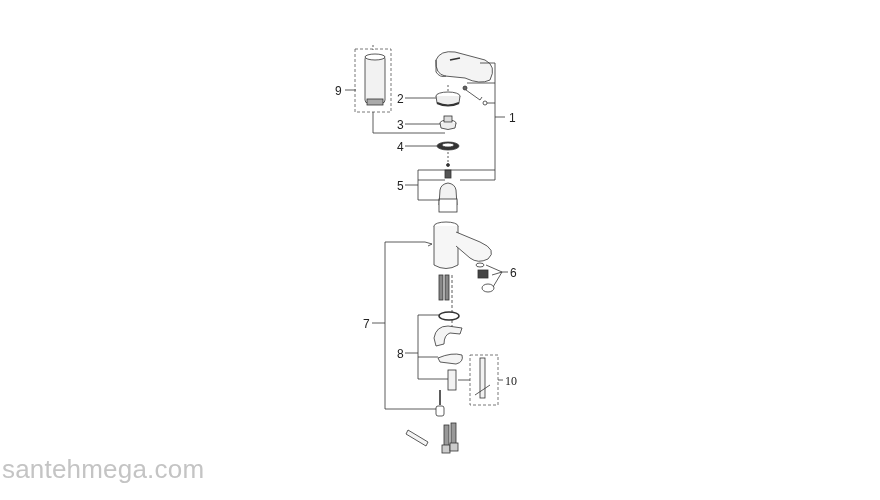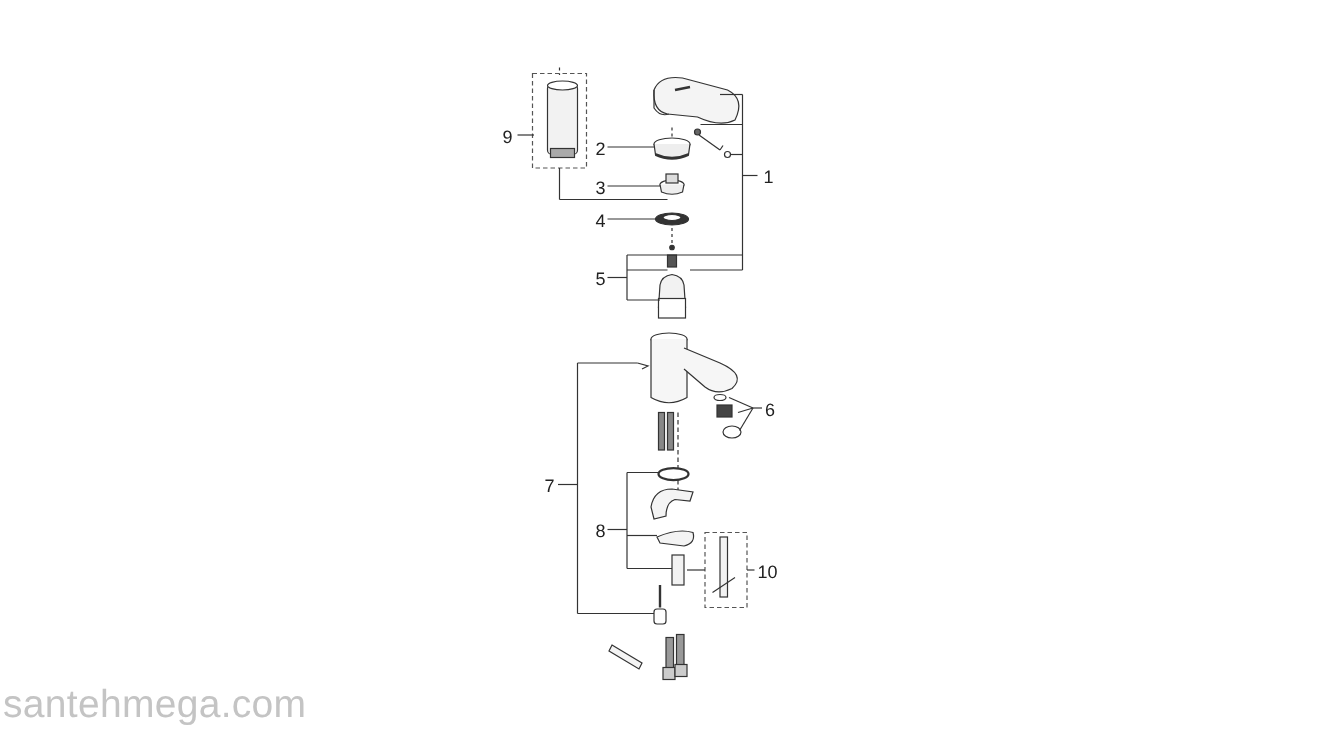--- a/index.html
+++ b/index.html
@@ -117,16 +117,16 @@
 
 <div class="callout" style="left:335px;top:85px;">9</div>
 <div class="callout" style="left:397px;top:93px;">2</div>
 <div class="callout" style="left:509px;top:112px;">1</div>
 <div class="callout" style="left:397px;top:119px;">3</div>
 <div class="callout" style="left:397px;top:141px;">4</div>
 <div class="callout" style="left:397px;top:180px;">5</div>
 <div class="callout" style="left:510px;top:267px;">6</div>
 <div class="callout" style="left:363px;top:318px;">7</div>
 <div class="callout" style="left:397px;top:348px;">8</div>
-<div class="callout" style="left:505px;top:375px;">10</div>
+<div class="callout" style="left:505px;top:375px;font-family:Liberation Serif, serif;">10</div>
 </div>
 
 <div class="watermark">santehmega.com</div>
 
 </body></html>

